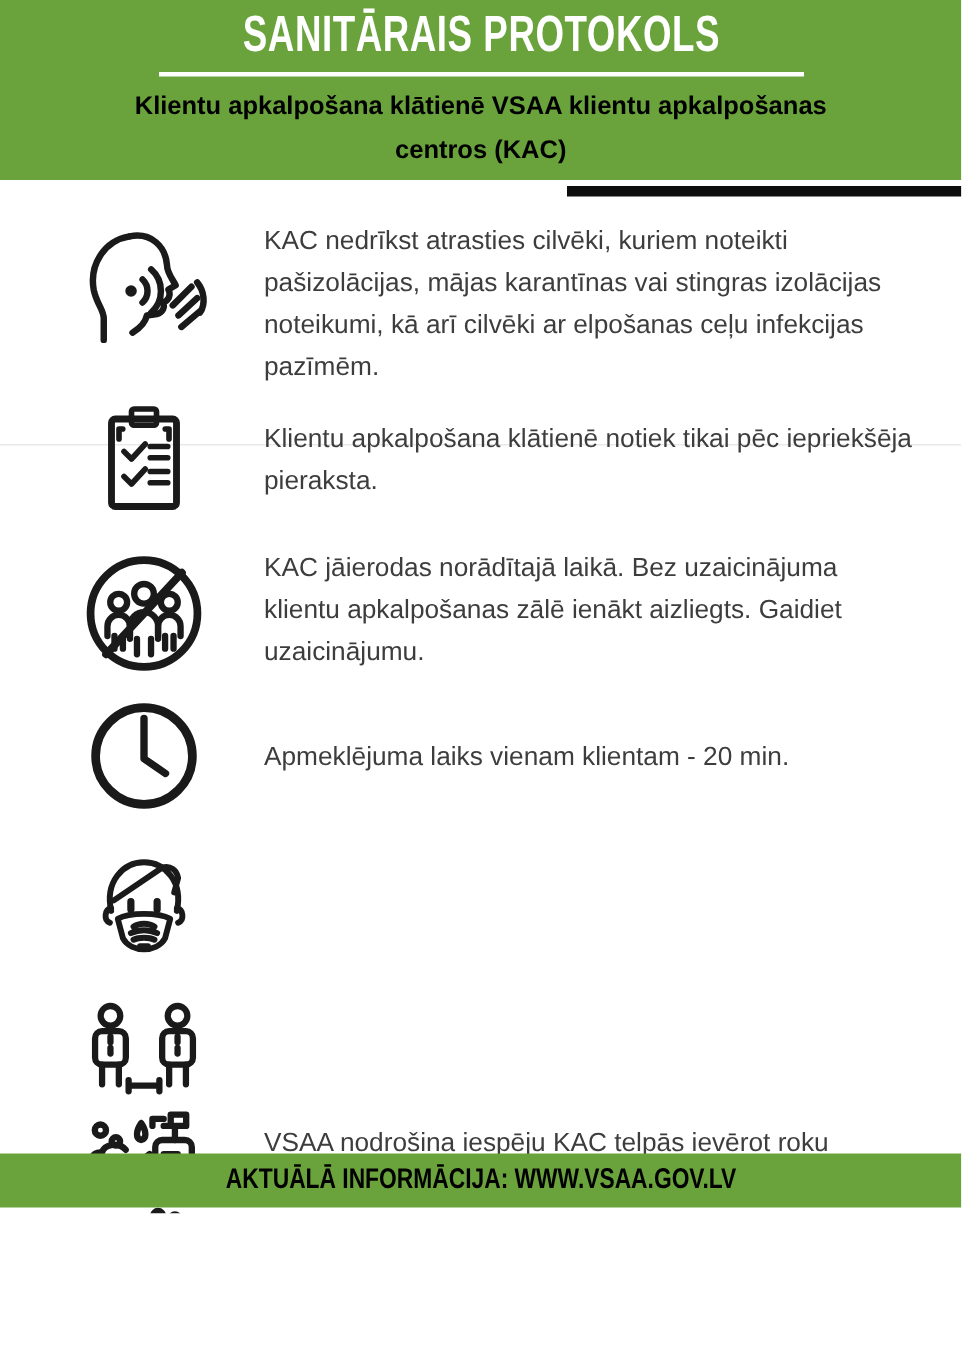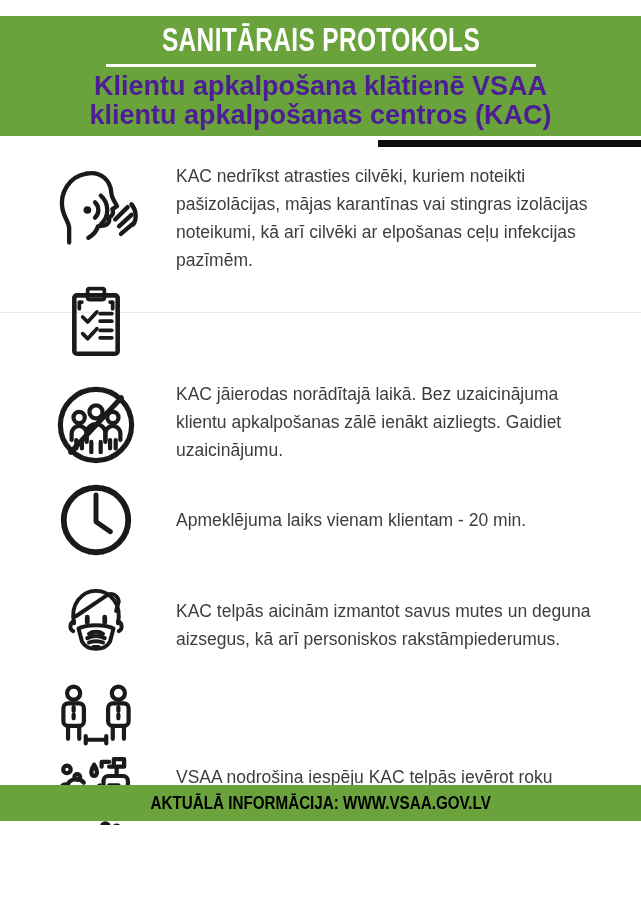--- a/index.html
+++ b/index.html
@@ -3,21 +3,20 @@
 <meta charset="utf-8">
 <style>
   html, body { margin: 0; padding: 0; background: #ffffff; }
   .page {
     position: relative;
     width: 641px;
     height: 809px;
     background: #ffffff;
     overflow: hidden;
     font-family: "Liberation Sans", sans-serif;
-    margin-top: 16px;
   }
 
   
   .header {
     position: absolute;
     top: 0; left: 0; right: 0;
     height: 120px;
     background: #6aa33c;
     text-align: center;
     color: #ffffff;
@@ -39,24 +38,24 @@
   }
   .title-underline {
     width: 430px;
     height: 3px;
     background: #ffffff;
     margin: 6px auto 5px auto;
   }
   .subtitle {
     margin: 0 auto;
     width: 500px;
-    font-size: 27px;
+    font-size: 17px;
     font-weight: bold;
     line-height: 29px;
-    color: #4c1d95;
+    color: #000000;
   }
 
   
   .accent-bar { position: absolute; background: #0d0d0d; }
   .accent-bar.top { top: 124px; left: 378px; right: 0; height: 7px; }
   .accent-bar.bottom { top: 864px; left: 0; width: 260px; height: 8px; }
 
   
   .faint-divider {
     position: absolute;
@@ -152,20 +151,21 @@
         <svg width="80" height="88" viewBox="0 0 96 96">
           <rect class="icon-stroke-thick" x="22" y="16" width="52" height="70" rx="3"></rect>
           <rect class="icon-stroke" x="38" y="8" width="20" height="13" rx="2" fill="#ffffff"></rect>
           <path class="icon-stroke" d="M31 24 h-3 v8 M65 24 h3 v8"></path>
           <path class="icon-stroke" d="M32 42 l6 6 l11 -12"></path>
           <path class="icon-stroke" d="M53 38 h14 M53 47 h14"></path>
           <path class="icon-stroke" d="M32 62 l6 6 l11 -12"></path>
           <path class="icon-stroke" d="M53 58 h14 M53 67 h14"></path>
         </svg>
       </div>
+      <p class="rule-text">Klientu apkalpošana klātienē notiek tikai pēc iepriekšēja pieraksta.</p>
     </div>
 
     <div class="rule-row row-3 align-top">
       <div class="rule-icon">
         <svg width="90" height="90" viewBox="0 0 96 96">
           <circle class="icon-stroke-thick" cx="48" cy="48" r="38"></circle>
           <circle class="icon-stroke" cx="30" cy="40" r="6"></circle>
           <path class="icon-stroke" d="M22 64 v-7 a8 8 0 0 1 16 0 v7 M27 64 v9 M33 64 v9"></path>
           <circle class="icon-stroke" cx="66" cy="40" r="6"></circle>
           <path class="icon-stroke" d="M58 64 v-7 a8 8 0 0 1 16 0 v7 M63 64 v9 M69 64 v9"></path>
@@ -191,21 +191,20 @@
       <div class="rule-icon">
         <svg width="84" height="92" viewBox="0 0 96 96">
           <path class="icon-stroke" d="M23 46 C18 24 32 9 48 9 C64 9 78 24 73 46"></path>
           <path class="icon-stroke" d="M25 38 L62 13 C68 11 73 15 74 21 L71 32"></path>
           <path class="icon-stroke" d="M23 44 c-5 1 -6 9 -1 11 M73 44 c5 1 6 9 1 11"></path>
           <path class="icon-stroke-thick" d="M38 39 v6 M58 39 v6"></path>
           <path class="icon-stroke" d="M28 52 C37 47 59 47 68 52 L64 67 C58 78 38 78 32 67 Z"></path>
           <path class="icon-stroke" d="M40 58 C44 55 52 55 56 58 M38 63 C44 60 52 60 58 63 M40 68 C44 66 52 66 56 68 M45 73 h6"></path>
         </svg>
       </div>
-      <p class="rule-text">KAC telpās aicinām izmantot savus mutes un deguna aizsegus, kā arī personiskos rakstāmpiederumus.</p>
     </div>
 
     <div class="rule-row row-6">
       <div class="rule-icon">
         <svg width="90" height="82" viewBox="0 0 96 88">
           <circle class="icon-stroke" cx="24" cy="12" r="7"></circle>
           <rect class="icon-stroke" x="13" y="23" width="22" height="24" rx="5"></rect>
           <path class="icon-stroke" d="M24 27 v4 M24 35 v4 M18 47 v14 M30 47 v14"></path>
           <circle class="icon-stroke" cx="72" cy="12" r="7"></circle>
           <rect class="icon-stroke" x="61" y="23" width="22" height="24" rx="5"></rect>

